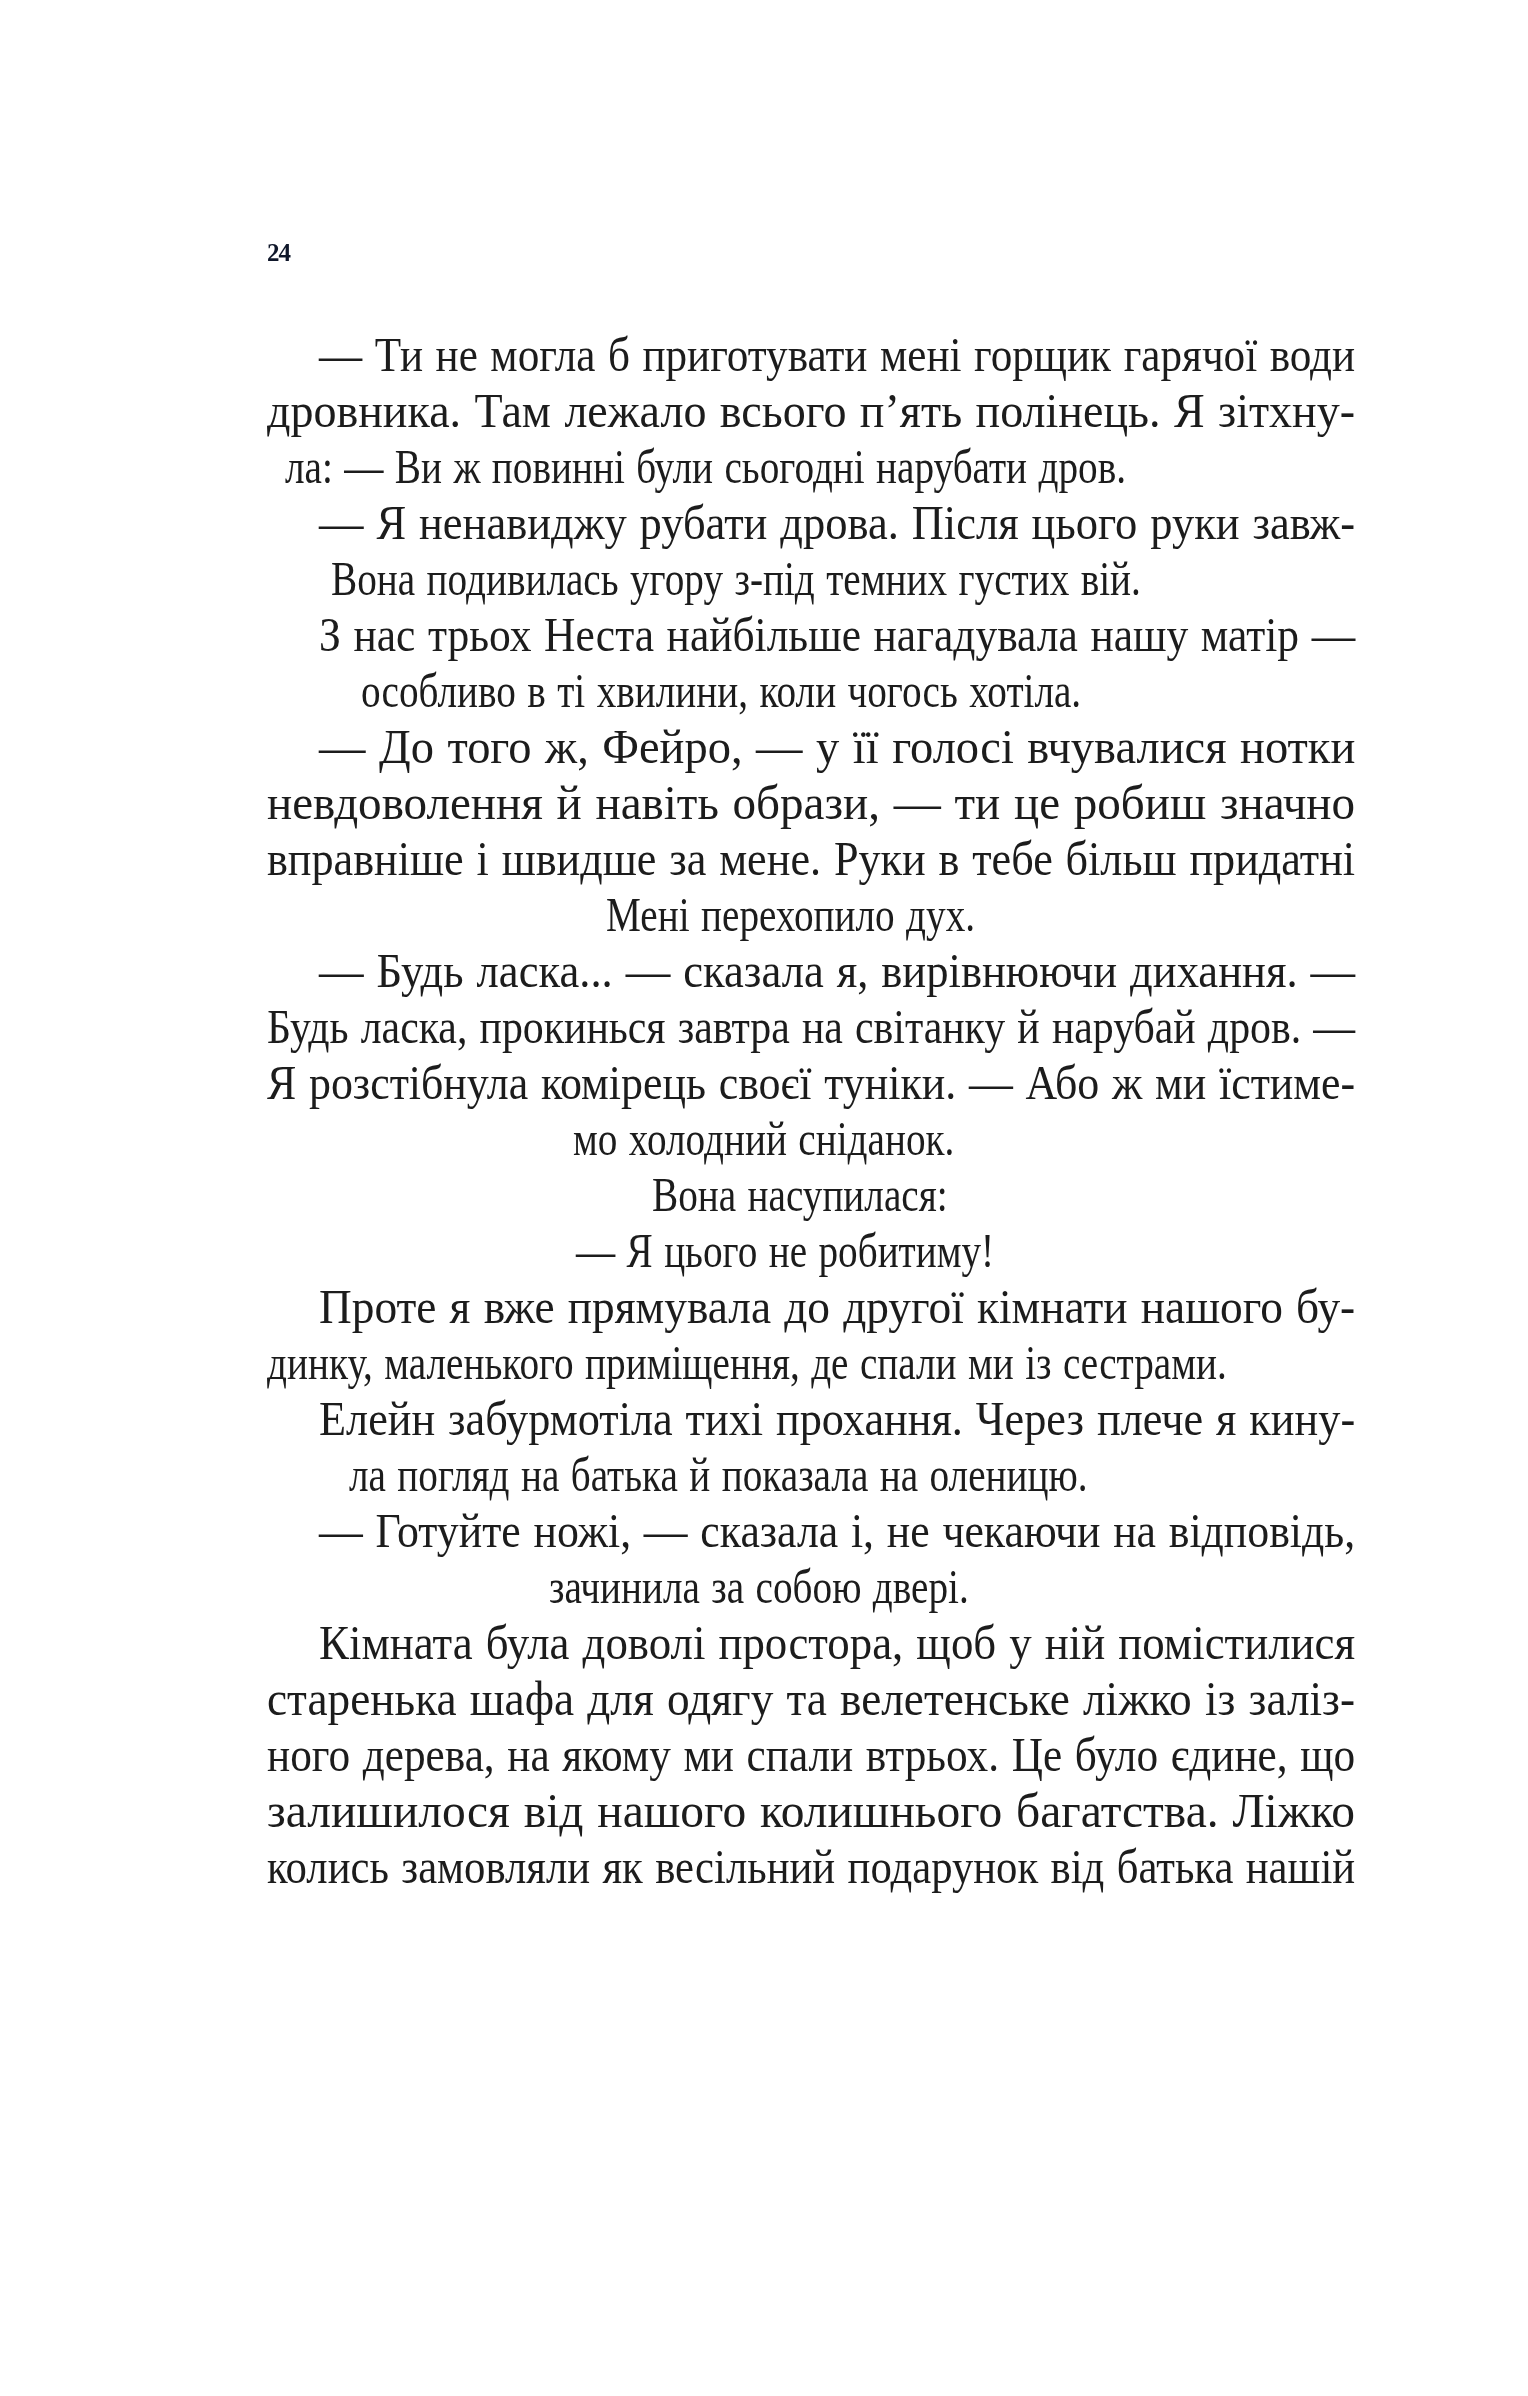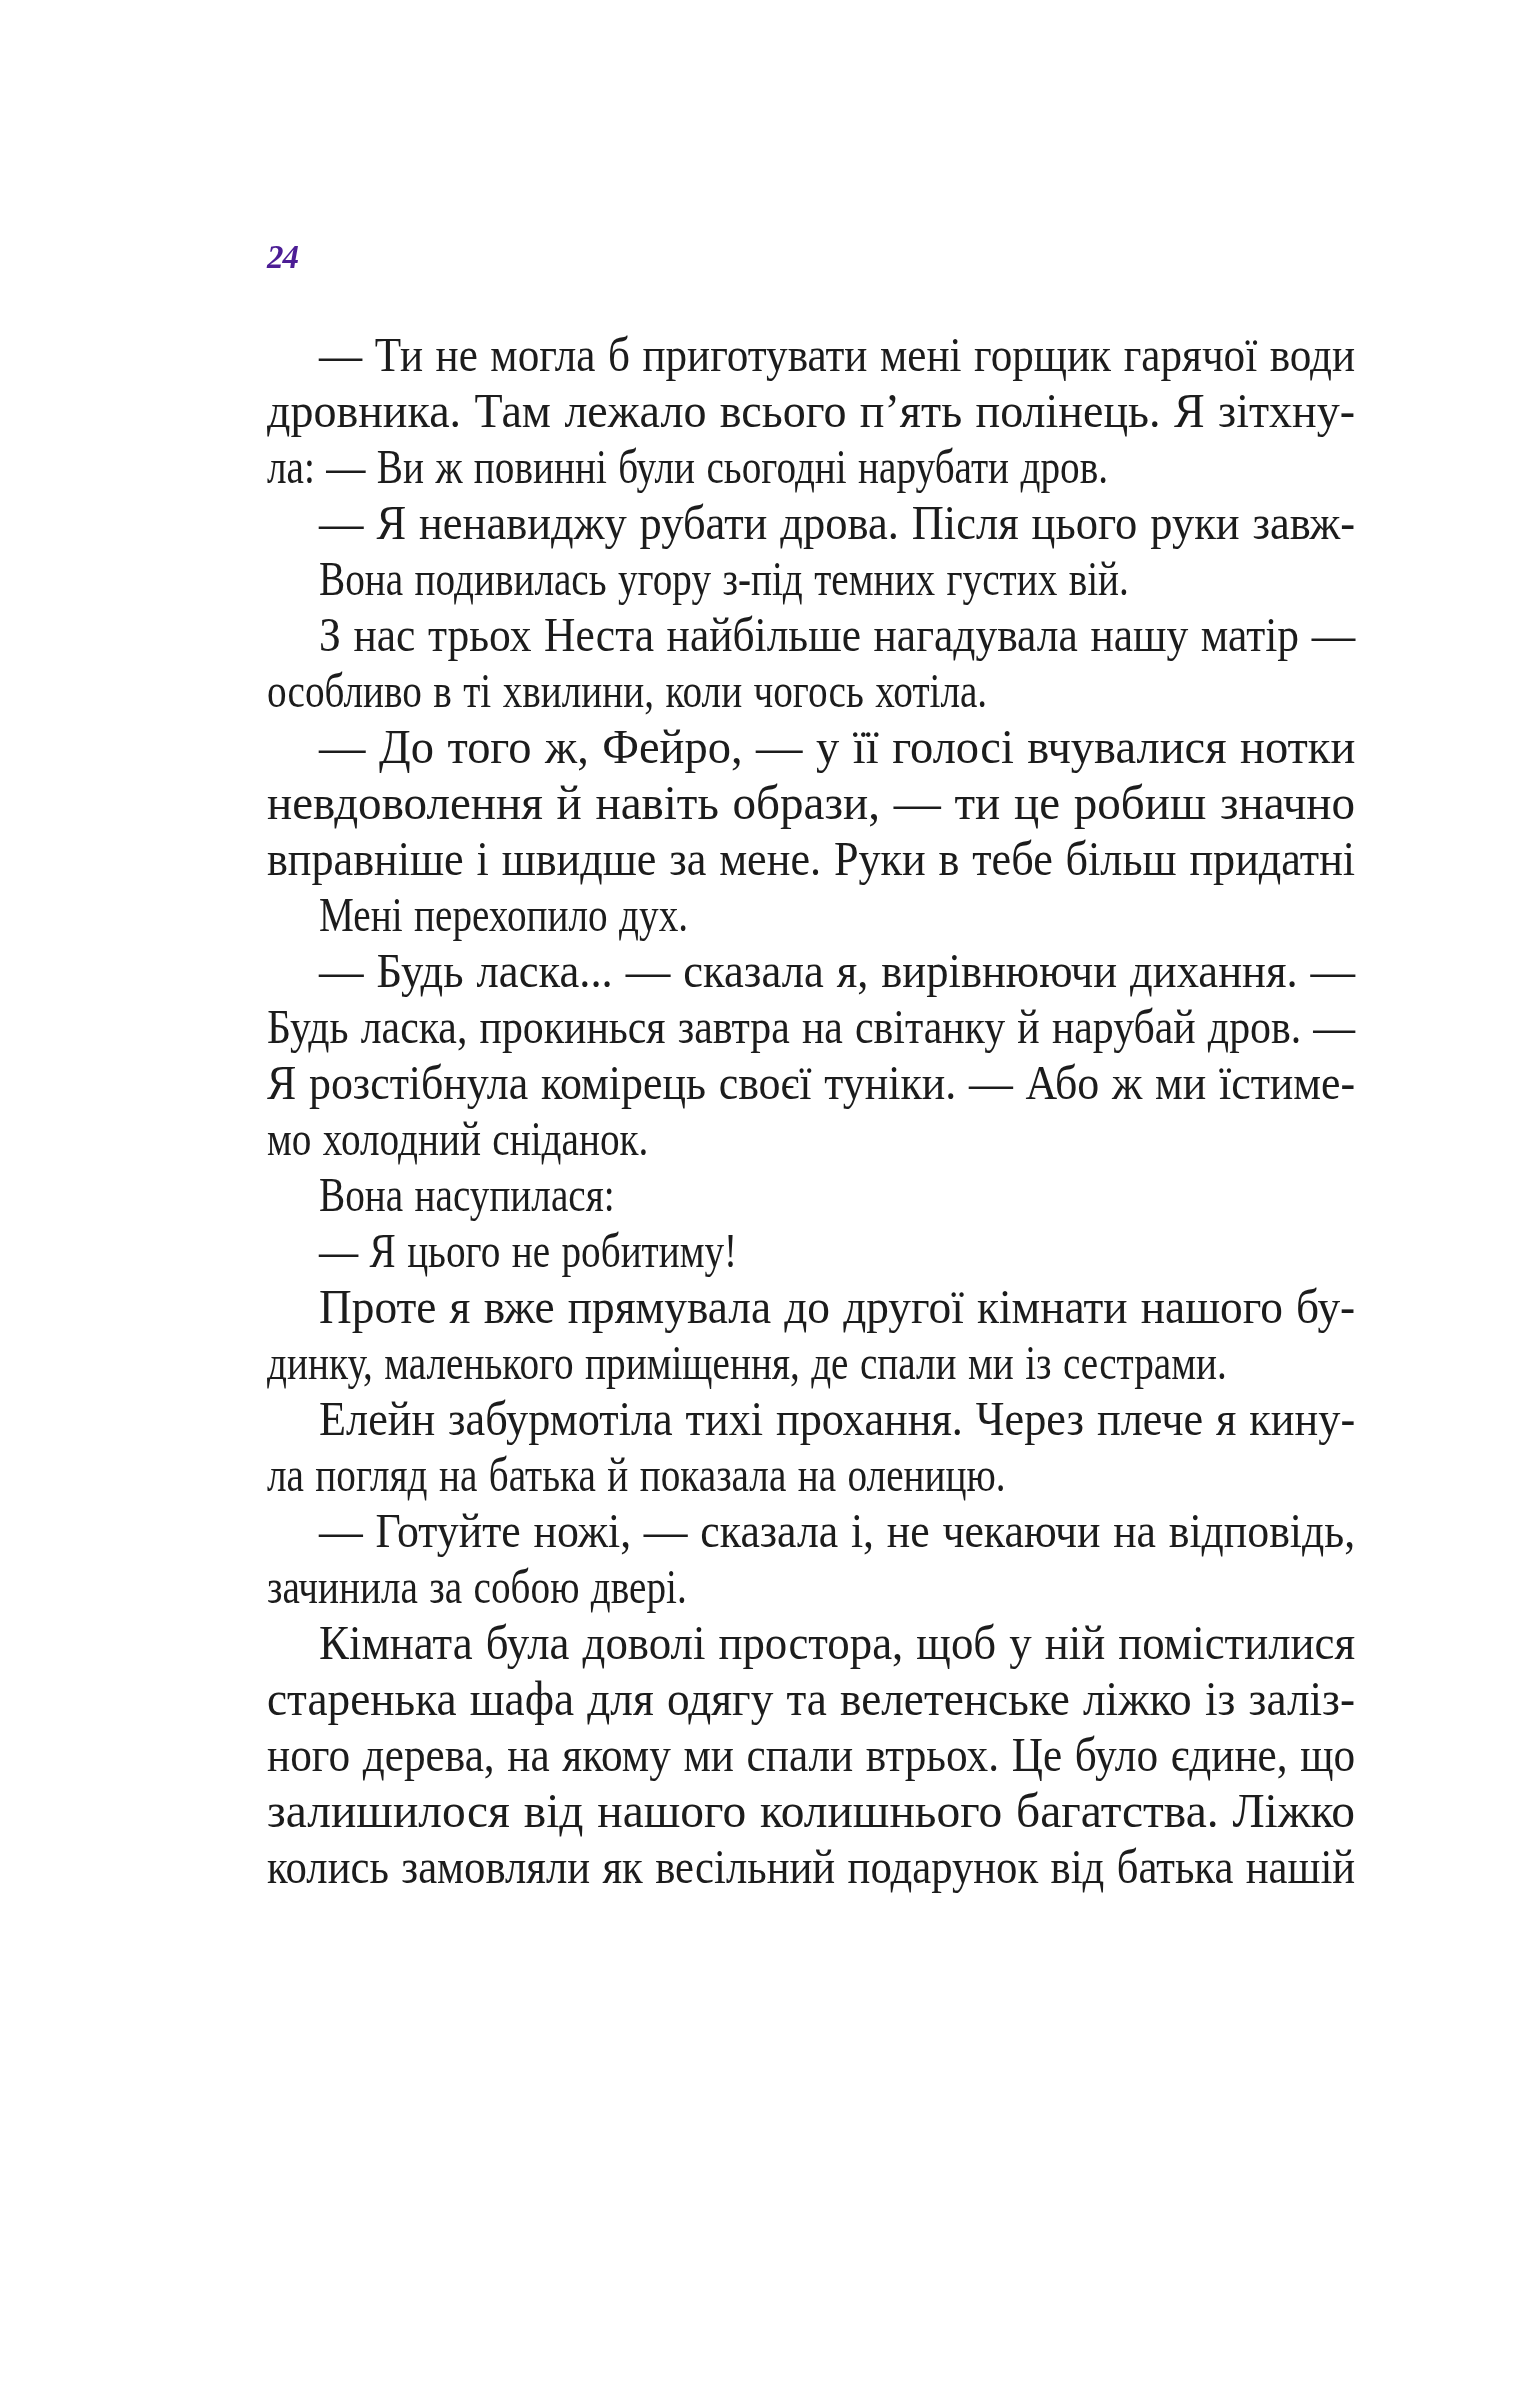--- a/index.html
+++ b/index.html
@@ -1,24 +1,24 @@
 <!DOCTYPE html>
 <html><head>
 <meta charset="utf-8">
 <style>
   html, body { margin: 0; padding: 0; background: #ffffff; }
   body { width: 1528px; height: 2396px; position: relative; overflow: hidden; }
   .page { position: absolute; left: 0; top: 0; width: 1528px; height: 2396px; background: #fff; }
   .page-number {
     position: absolute; left: 267px; top: 239px;
-    font-family: "Liberation Serif", serif; font-weight: bold; font-size: 33px;
-    color: #4c1d95; letter-spacing: -1px; font-style: italic;
+    font-family: "Liberation Serif", serif; font-weight: bold; font-size: 25px;
+    color: #0f172a; letter-spacing: -1px;
   }
   .text-block {
-    position: absolute; left: 267px; top: 327px; width: 1088px;
+    position: absolute; left: 267px; top: 327px; width: 1088px; text-align: center;
   }
   .line {
     height: 56px; line-height: 56px; white-space: nowrap;
     font-family: "Liberation Serif", serif; font-size: 49px; color: #1c1c1c;
     overflow: visible; position: relative;
   }
   .line .inner {
     display: inline-block; transform-origin: 0 50%;
     word-spacing: 2px;
   }

